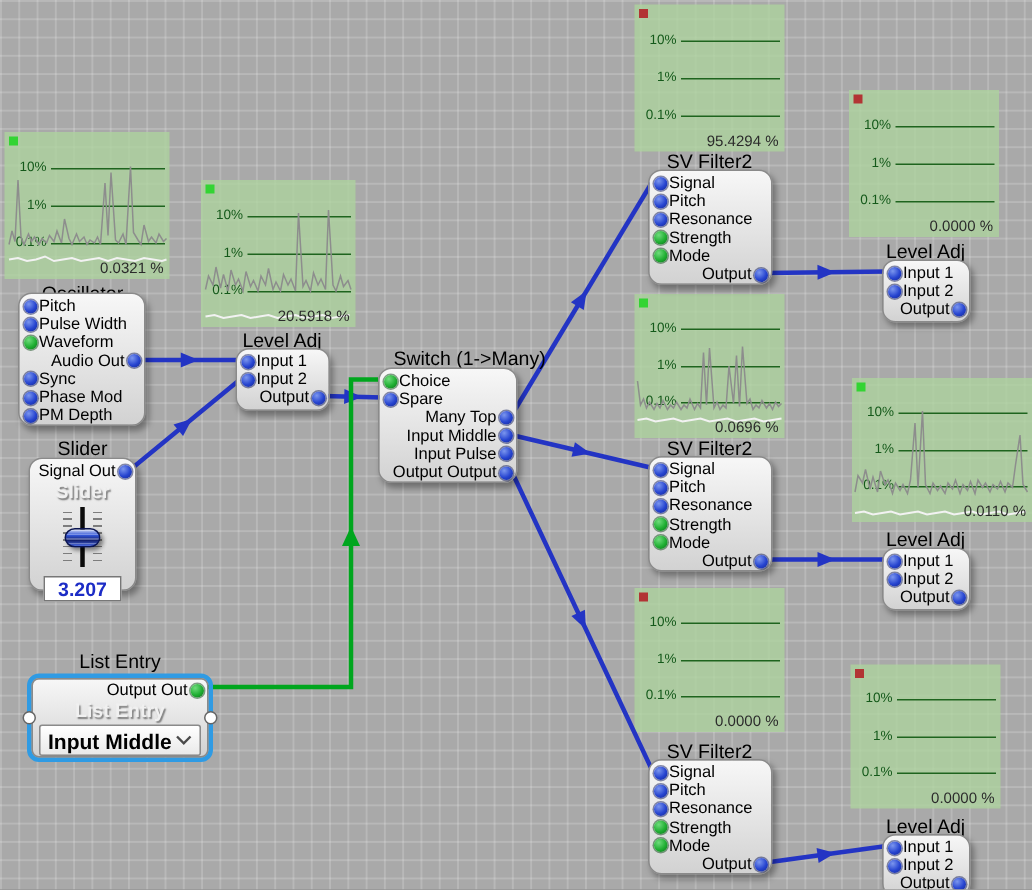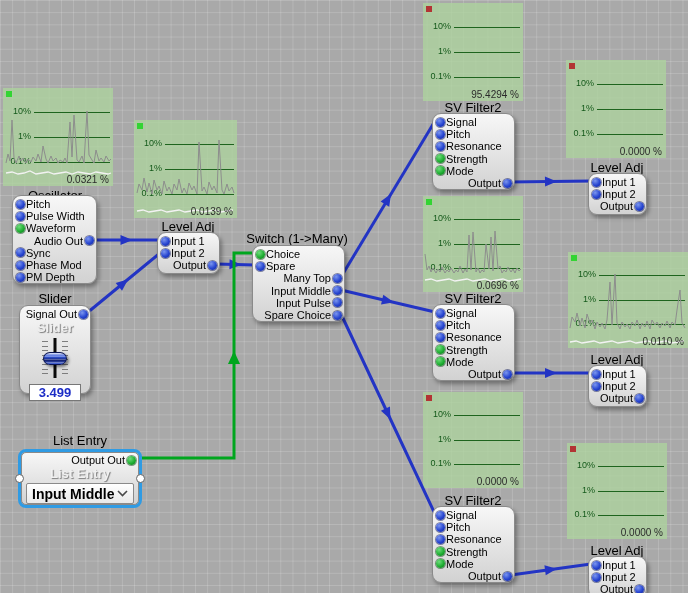--- a/index.html
+++ b/index.html
@@ -98,21 +98,21 @@
     <span class="tick" style="top:18px">10%</span>
     <span class="tick" style="top:43px">1%</span>
     <span class="tick" style="top:68px">0.1%</span>
     <i class="gline" style="top:24px"></i>
     <i class="gline" style="top:49px"></i>
     <i class="gline" style="top:74px"></i>
     <svg class="sig" viewBox="0 0 103 98" preserveAspectRatio="none">
       <polyline class="wave-gray" points="3,73 5,64 8,70 10,58 13,72 15,63 18,74 20,60 23,70 25,66 28,74 30,61 33,71 35,67 38,74 40,64 43,70 45,59 48,73 50,68 53,74 55,63 58,70 60,66 63,74 65,22 68,71 70,67 73,74 75,62 78,70 80,66 83,73 85,20 88,70 90,74 93,64 95,71 98,67 100,73"></polyline>
       <polyline class="wave-white" points="3,91 9,90 15,92 21,91 27,90 33,92 39,91 45,90 51,92 57,91 63,90 69,92 75,91 81,90 87,92 93,91 99,90"></polyline>
     </svg>
-    <span class="sval">0.0139 %</span>
+    <span class="sval">20.5918 %</span>
   </div>
 
   <div class="scope" style="left:423px;top:3px;width:100px;height:98px">
     <span class="led red"></span>
     <span class="tick" style="top:18px">10%</span>
     <span class="tick" style="top:43px">1%</span>
     <span class="tick" style="top:68px">0.1%</span>
     <i class="gline" style="top:24px"></i>
     <i class="gline" style="top:49px"></i>
     <i class="gline" style="top:74px"></i>
@@ -197,21 +197,21 @@
     <polyline class="wb" points="511,182 551,181.5 591,181" marker-mid="url(#arrB)"></polyline>
     <polyline class="wb" points="511,373 551,373 591,373" marker-mid="url(#arrB)"></polyline>
     <polyline class="wb" points="511,575 551,569.5 591,564" marker-mid="url(#arrB)"></polyline>
     <path class="wg" d="M136,458 H234 V253 H252"></path>
     <polygon points="228,364 240,364 234,351" fill="#00a61e"></polygon>
   </svg>
 
   <span class="ntitle" style="left:55px;top:188px">Oscillator</span>
   <span class="ntitle" style="left:188px;top:219px">Level Adj</span>
   <span class="ntitle" style="left:55px;top:291px">Slider</span>
-  <span class="ntitle" style="left:297px;top:231px">Switch (1-&gt;Many)</span>
+  <span class="ntitle" style="left:313px;top:231px">Switch (1-&gt;Many)</span>
   <span class="ntitle" style="left:473px;top:100px">SV Filter2</span>
   <span class="ntitle" style="left:617px;top:160px">Level Adj</span>
   <span class="ntitle" style="left:473px;top:291px">SV Filter2</span>
   <span class="ntitle" style="left:617px;top:352px">Level Adj</span>
   <span class="ntitle" style="left:473px;top:493px">SV Filter2</span>
   <span class="ntitle" style="left:617px;top:543px">Level Adj</span>
   <span class="ntitle" style="left:80px;top:433px">List Entry</span>
 
   <div class="node" style="left:12px;top:195px;width:85px;height:89px">
     <div class="prow l"><i class="dot b"></i><span>Pitch</span></div>
@@ -225,36 +225,36 @@
 
   <div class="node" style="left:19px;top:305px;width:72px;height:89px">
     <div class="prow r"><i class="dot b"></i><span>Signal Out</span></div>
     <div class="embossed">Slider</div>
     <div class="slider-widget">
       <div class="sticks tl"></div>
       <div class="sticks tr"></div>
       <div class="strack"></div>
       <div class="sknob"></div>
     </div>
-    <div class="svaluebox">3.499</div>
+    <div class="svaluebox">3.207</div>
   </div>
 
   <div class="node" style="left:157px;top:232px;width:63px;height:42px">
     <div class="prow l"><i class="dot b"></i><span>Input 1</span></div>
     <div class="prow l"><i class="dot b"></i><span>Input 2</span></div>
     <div class="prow r"><i class="dot b"></i><span>Output</span></div>
   </div>
 
   <div class="node" style="left:252px;top:245px;width:93px;height:77px">
     <div class="prow l"><i class="dot g"></i><span>Choice</span></div>
     <div class="prow l"><i class="dot b"></i><span>Spare</span></div>
     <div class="prow r"><i class="dot b"></i><span>Many Top</span></div>
     <div class="prow r"><i class="dot b"></i><span>Input Middle</span></div>
     <div class="prow r"><i class="dot b"></i><span>Input Pulse</span></div>
-    <div class="prow r"><i class="dot b"></i><span>Spare Choice</span></div>
+    <div class="prow r"><i class="dot b"></i><span>Output Output</span></div>
   </div>
 
   <div class="node" style="left:432px;top:113px;width:83px;height:77px">
     <div class="prow l"><i class="dot b"></i><span>Signal</span></div>
     <div class="prow l"><i class="dot b"></i><span>Pitch</span></div>
     <div class="prow l"><i class="dot b"></i><span>Resonance</span></div>
     <div class="prow l"><i class="dot g"></i><span>Strength</span></div>
     <div class="prow l"><i class="dot g"></i><span>Mode</span></div>
     <div class="prow r"><i class="dot b"></i><span>Output</span></div>
   </div>

